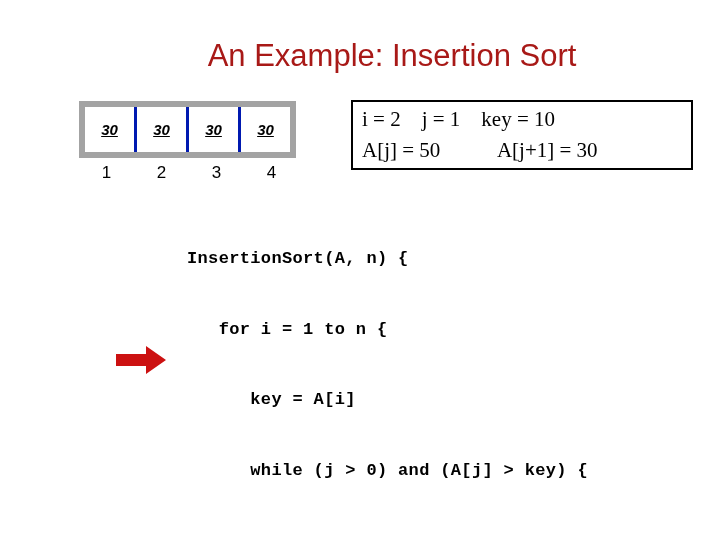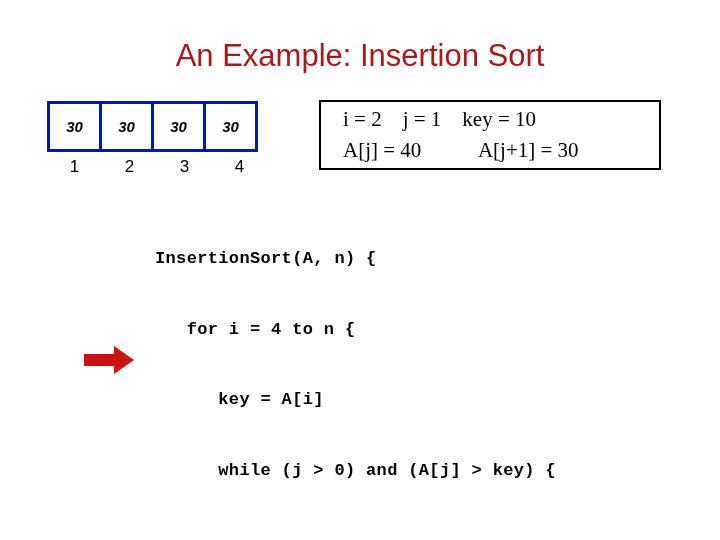--- a/index.html
+++ b/index.html
@@ -11,20 +11,21 @@
     height: 540px;
     background: #ffffff;
     font-family: "Liberation Sans", sans-serif;
     overflow: hidden;
     position: relative;
   }
   #slide {
     position: relative;
     width: 644px;
     height: 540px;
+    margin-left: 32px;
   }
 
   
   #slide-title {
     position: absolute;
     left: 0;
     top: 38px;
     width: 720px;
     text-align: center;
     font-family: "Liberation Sans", sans-serif;
@@ -37,22 +38,23 @@
   }
 
   
   #array-figure {
     position: absolute;
     left: 47px;
     top: 101px;
   }
   #array-table {
     border-collapse: collapse;
-    border: 3px solid #a3a3a3;
+    border: 6px solid #a3a3a3;
     table-layout: fixed;
+    text-decoration: underline;
   }
   #array-table td.array-cell {
     width: 49px;
     height: 45px;
     border: 3px solid #0019b0;
     text-align: center;
     vertical-align: middle;
     font-family: "Liberation Sans", sans-serif;
     font-style: italic;
     font-weight: bold;
@@ -86,21 +88,21 @@
     border: 2px solid #000000;
     box-sizing: border-box;
     background: #ffffff;
   }
   #state-box .state-line {
     font-family: "Liberation Serif", serif;
     font-size: 21px;
     color: #000000;
     white-space: pre;
     line-height: 31px;
-    padding-left: 22px;
+    padding-left: 9px;
   }
   #state-box .state-line:first-child {
     padding-top: 2px;
   }
 
   
   #pointer-arrow {
     position: absolute;
     left: 84px;
     top: 346px;
@@ -147,32 +149,32 @@
     <div id="index-row">
       <div class="index-label">1</div>
       <div class="index-label">2</div>
       <div class="index-label">3</div>
       <div class="index-label">4</div>
     </div>
   </div>
 
   <div id="state-box">
     <div class="state-line">i = 2    j = 1    key = 10</div>
-    <div class="state-line">A[j] = 40           A[j+1] = 30</div>
+    <div class="state-line">A[j] = 50           A[j+1] = 30</div>
   </div>
 
   <div id="pointer-arrow">
     <svg width="50" height="28" viewBox="0 0 50 28" xmlns="http://www.w3.org/2000/svg">
       <polygon points="0,8 30,8 30,0 50,14 30,28 30,20 0,20" fill="#cc1111"></polygon>
     </svg>
   </div>
 
   <div id="code-block">
     <div class="code-line">InsertionSort(A, n) {</div>
-    <div class="code-line">   for i = 4 to n {</div>
+    <div class="code-line">   for i = 1 to n {</div>
     <div class="code-line">      key = A[i]</div>
     <div class="code-line">      while (j &gt; 0) and (A[j] &gt; key) {</div>
     
     
     
     
     
     
   </div>
 

